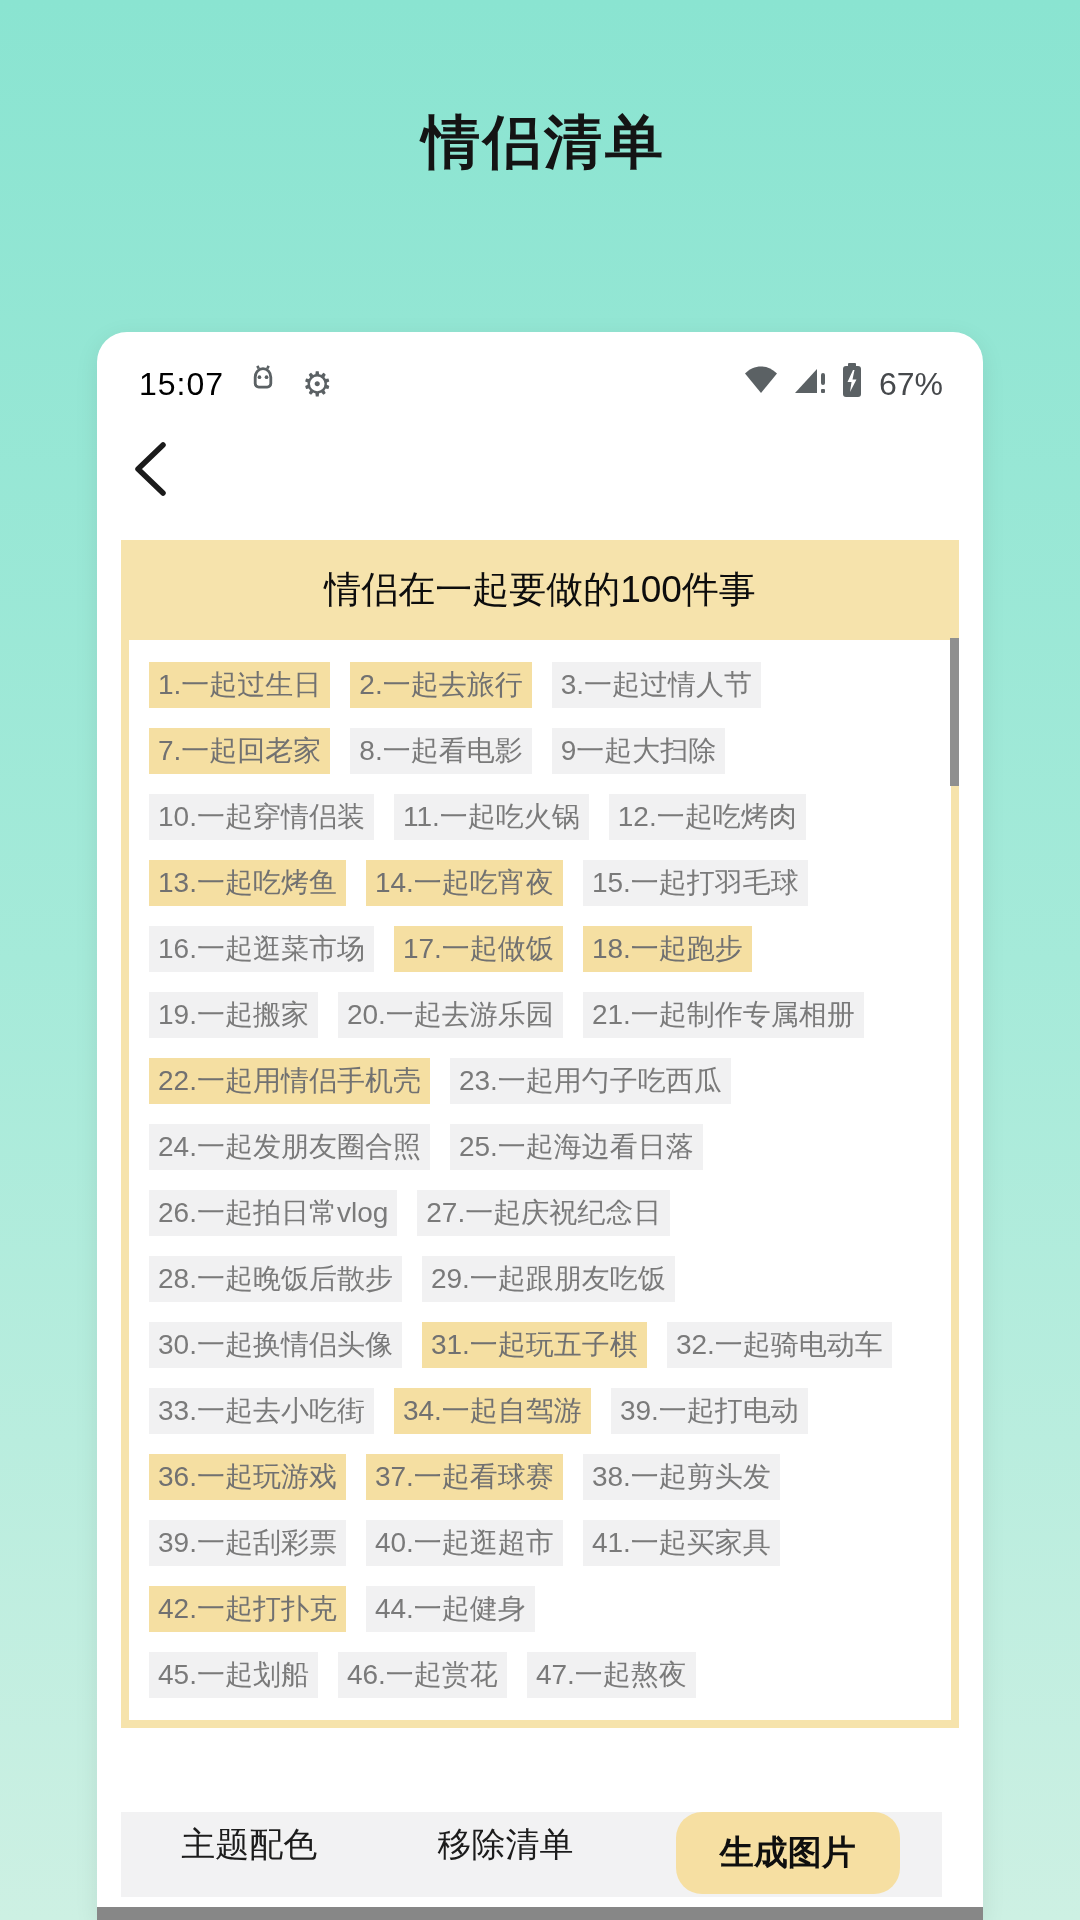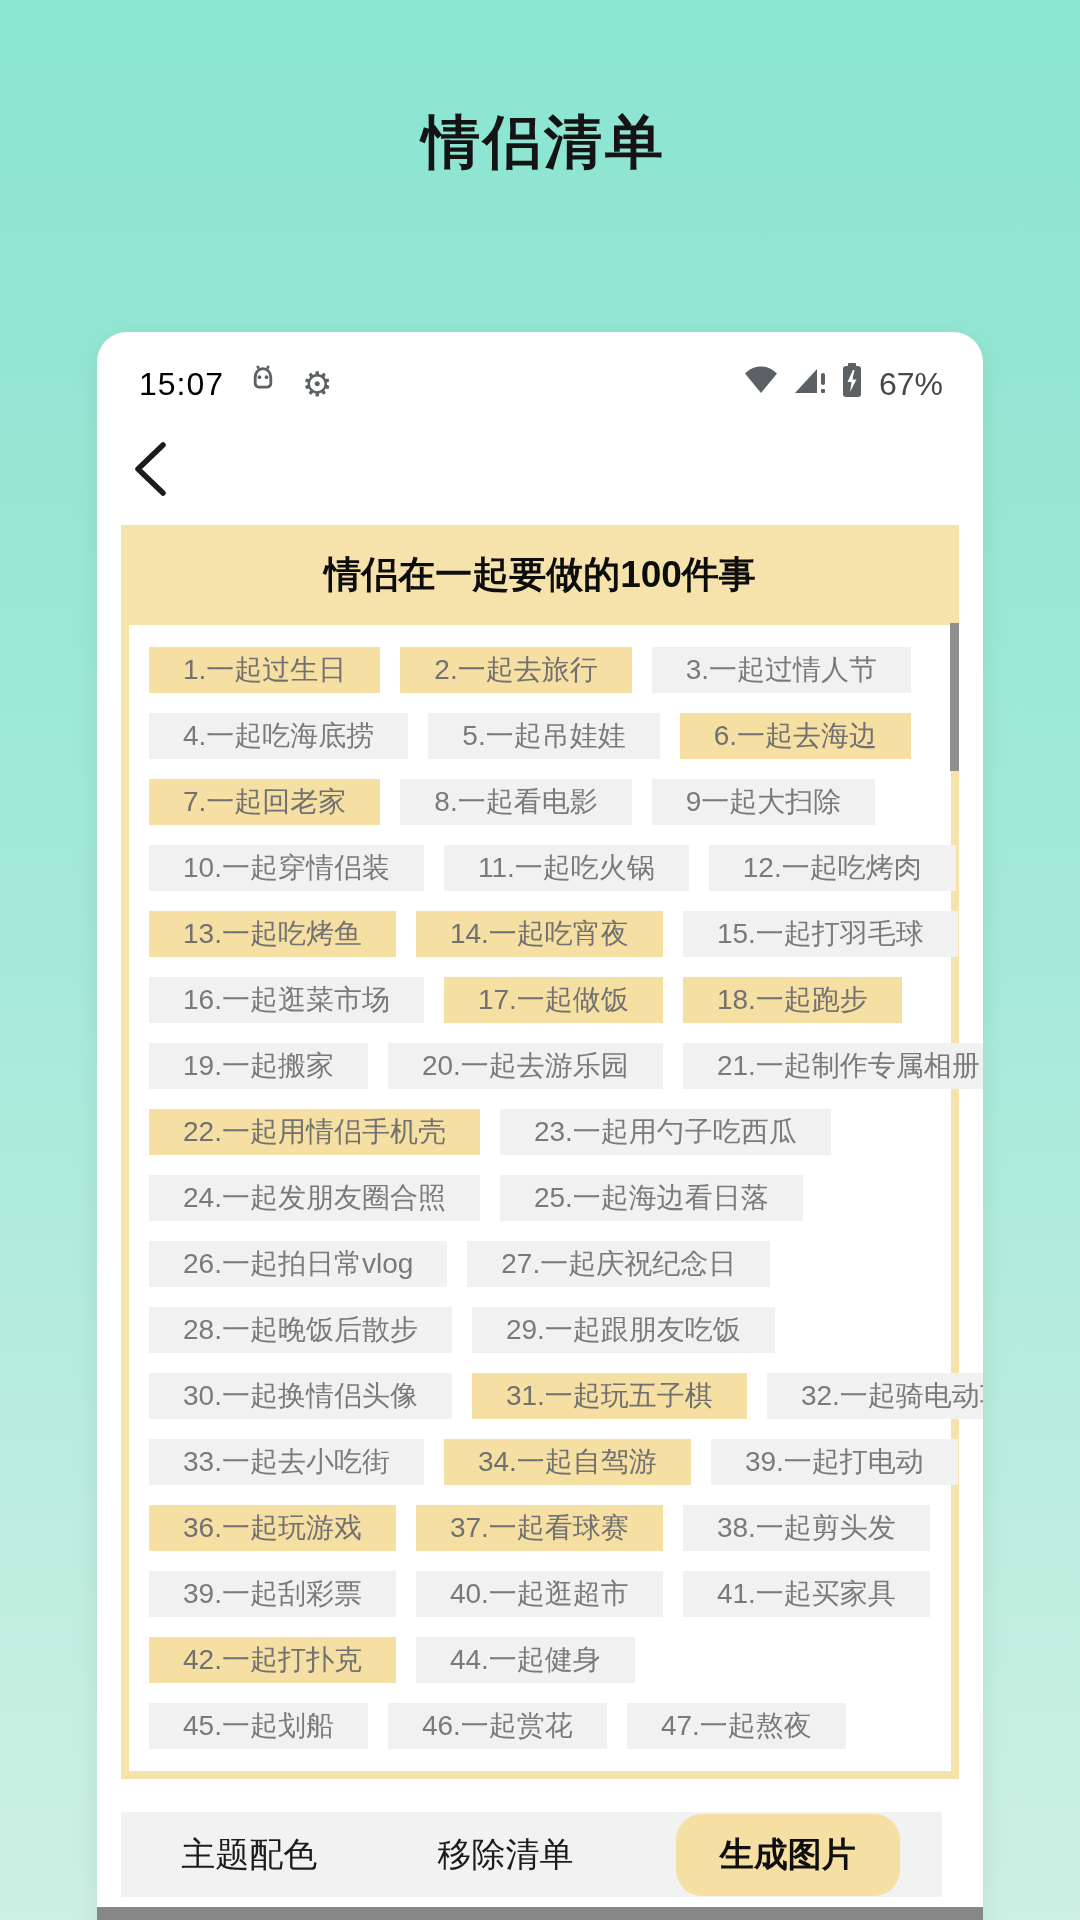--- a/index.html
+++ b/index.html
@@ -26,44 +26,44 @@
     display:flex; justify-content:space-between; align-items:center;
     padding:30px 40px 0 42px; color:#53585b; font-size:31px;
   }
   .sb-left { display:flex; align-items:center; gap:22px; }
   .sb-right { display:flex; align-items:center; gap:12px; }
   .sb-time { font-size:32px; color:#000000; letter-spacing:1px; }
   .gear-glyph { font-size:34px; line-height:34px; color:#5b6164; }
   .battery-pct { font-size:32px; color:#46494c; margin-left:4px; }
   .back-row { margin:34px 0 0 34px; height:58px; }
   .list-header {
-    margin:27px 24px 0; height:100px; background:#f6e3ac;
+    margin:42px 24px 0; height:100px; background:#f6e3ac;
     display:flex; align-items:center; justify-content:center;
-    font-size:37px; font-weight:bold; color:#0d0d0d;
+    font-size:37px; font-weight:normal; color:#0d0d0d;
   }
   .list-box {
     margin:0 24px; background:#ffffff;
     border:8px solid #f6e3ac; border-top:none;
     padding:22px 12px 22px 20px; position:relative;
   }
   .scroll-thumb {
     position:absolute; top:-2px; right:-8px; width:9px; height:148px;
     background:#8f8f8f;
   }
   .row { display:flex; gap:20px; margin-bottom:20px; }
   .row:last-child { margin-bottom:0; }
   .item {
     height:46px; display:flex; align-items:center;
-    padding:0 34px; font-size:28px; color:#7a7a7a;
+    padding:0 9px; font-size:28px; color:#7a7a7a;
     background:#f1f1f2; white-space:nowrap;
   }
   .item.sel { background:#f5dfa2; color:#717171; }
   .footer {
     position:absolute; left:24px; right:41px; bottom:23px; height:85px;
-    background:#f2f2f3; display:flex; align-items:center;
+    background:#f2f2f3; display:flex; align-items:flex-start;
     justify-content:space-around;
   }
   .fbtn {
     border:none; background:transparent; font-family:inherit;
     font-size:34px; color:#1c1c1c; padding:10px 18px; cursor:pointer;
   }
   .fbtn.primary {
     background:#f6dfa2; border-radius:26px; padding:18px 44px;
     font-weight:bold; color:#0f0f0f;
   }
@@ -130,25 +130,20 @@
     <div class="list-header">情侣在一起要做的100件事</div>
 
     <div class="list-box" id="list-rows">
       <div class="scroll-thumb"></div>
     <div class="row">
           <div class="item sel">1.一起过生日</div>
           <div class="item sel">2.一起去旅行</div>
           <div class="item">3.一起过情人节</div>
         </div>
         <div class="row">
-          <div class="item">4.一起吃海底捞</div>
-          <div class="item">5.一起吊娃娃</div>
-          <div class="item sel">6.一起去海边</div>
-        </div>
-        <div class="row">
           <div class="item sel">7.一起回老家</div>
           <div class="item">8.一起看电影</div>
           <div class="item">9一起大扫除</div>
         </div>
         <div class="row">
           <div class="item">10.一起穿情侣装</div>
           <div class="item">11.一起吃火锅</div>
           <div class="item">12.一起吃烤肉</div>
         </div>
         <div class="row">

